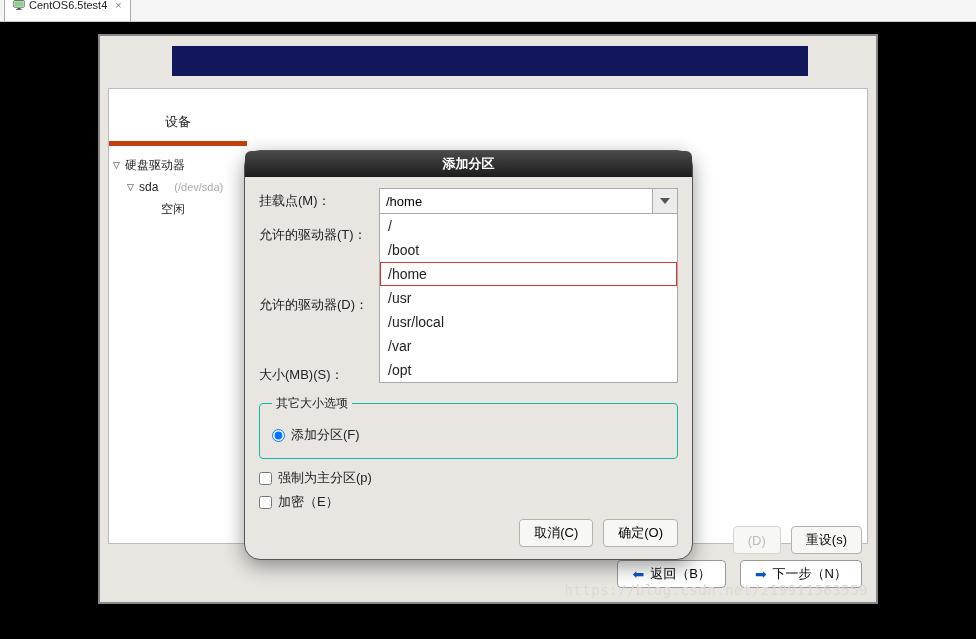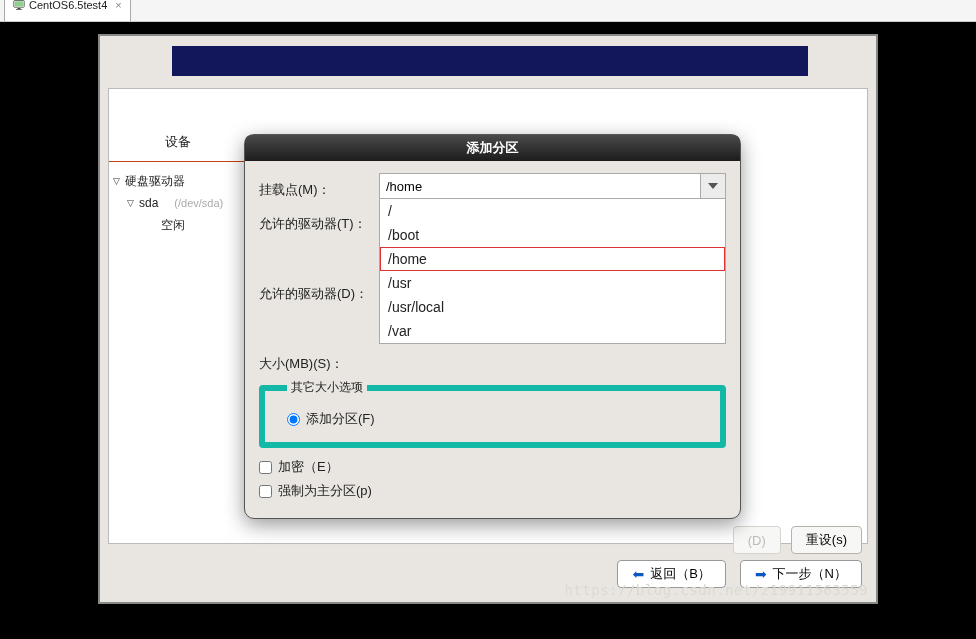--- a/index.html
+++ b/index.html
@@ -11,49 +11,49 @@
   .tab .vm-icon { width:12px; height:12px; display:inline-block; }
   .tab .vm-icon svg { width:12px; height:12px; }
   .tab .x { color:#888; margin-left:4px; font-size:11px; cursor:pointer; }
   
   .vm-frame { position:absolute; left:0; top:22px; right:0; bottom:0; background:#000; }
   .guest { position:absolute; left:98px; top:12px; width:780px; height:570px; background:#e9e6e1; border:2px solid #888; }
   .guest-banner { position:absolute; left:72px; top:10px; width:636px; height:30px; background:#12165a; }
   .guest-panel { position:absolute; left:8px; top:52px; right:8px; bottom:58px; background:#fff; border:1px solid #bbb; }
   
   .dev-col { position:absolute; left:0; top:0; width:138px; bottom:0; }
-  .dev-header { text-align:center; padding:24px 4px 10px; border-bottom:1px solid #c2410c; font-size:13px;margin-top:20px; }
+  .dev-header { text-align:center; padding:24px 4px 10px; border-bottom:5px solid #c2410c; font-size:13px; }
   .tree { padding:8px 4px; font-size:12px; line-height:22px; }
   .tree .row { display:flex; align-items:center; }
   .tree .tog { width:12px; font-size:9px; color:#333; }
   .tree .indent1 { padding-left:14px; }
   .tree .indent2 { padding-left:48px; }
   .tree .devpath { color:#aaa; font-size:11px; margin-left:16px; }
   
   .guest-actions { position:absolute; right:14px; bottom:8px; display:flex; gap:10px; }
   .btn { background:#f7f7f5; border:1px solid #b5b2aa; border-radius:4px; padding:4px 14px; font-size:13px; cursor:pointer; }
   .btn.dis { color:#bbb; border-color:#d6d4ce; }
   
   .wizard-nav { position:absolute; right:14px; bottom:14px; display:flex; gap:14px; }
   .navbtn { background:#fff; border:1px solid #999; border-radius:4px; padding:4px 14px; font-size:13px; display:flex; align-items:center; gap:6px; cursor:pointer; }
   .arrow { color:#0b57c2; font-size:14px; }
   
-  .dialog { position:absolute; left:244px; top:112px; width:497px; background:#e9e6e1; border:1px solid #555; border-radius:10px; box-shadow:0 6px 20px rgba(0,0,0,.4); }
+  .dialog { position:absolute; left:244px; top:128px; width:449px; background:#e9e6e1; border:1px solid #555; border-radius:16px; box-shadow:0 6px 20px rgba(0,0,0,.4); }
   .dlg-title { height:26px; background:linear-gradient(#4a4a4a,#1c1c1c); color:#fff; border-radius:6px 6px 0 0; display:flex; align-items:center; justify-content:center; font-size:13px; font-weight:600; }
   .dlg-body { padding:10px 14px 12px; font-size:13px; }
-  .form-row { display:flex; align-items:flex-end; margin-bottom:6px; min-height:28px; }
+  .form-row { display:flex; align-items:center; margin-bottom:6px; min-height:28px; }
   .form-label { width:120px; }
   .form-field { position:relative; flex:1; }
   .combo { display:flex; height:26px; }
   .combo input { flex:1; border:1px solid #aaa; border-right:none; padding:2px 6px; font-size:13px; background:#fff; }
   .combo .chev { width:26px; border:1px solid #aaa; background:#ececec; display:flex; align-items:center; justify-content:center; cursor:pointer; font-size:12px;}
   .dropdown { position:absolute; left:0; top:26px; right:0; background:#fff; border:1px solid #aaa; border-top:none; z-index:5; }
   .dropdown .opt { padding:4px 8px; font-size:14px; cursor:pointer; }
   .dropdown .opt.hl { outline:1px solid #d33; outline-offset:-1px; background:#fff; }
-  fieldset.other { border:6px solid #14b8a6; border-radius:4px; padding:8px 22px; margin:4px 0 10px; }
+  fieldset.other { border:1px solid #14b8a6; border-radius:4px; padding:8px 12px; margin:4px 0 10px; }
   fieldset.other legend { padding:0 4px; font-size:12px; }
   .radio-row, .chk-row { display:flex; align-items:center; gap:6px; margin:6px 0; font-size:13px; }
   .radio-row input, .chk-row input { margin:0; }
   .spin { width:210px; height:22px; display:flex; margin-left:auto; }
   .spin input { flex:1; border:1px solid #ccc; background:#f4f4f4; color:#bbb; padding:0 6px; font-size:13px; }
   .spin .updn { width:16px; display:flex; flex-direction:column; }
   .spin .updn span { flex:1; font-size:8px; border:1px solid #ccc; border-left:none; background:#f4f4f4; color:#bbb; display:flex; align-items:center; justify-content:center; }
   .dlg-actions { display:flex; gap:10px; justify-content:flex-end; margin-top:8px; }
   .allowed-gap { height:36px; }
   .watermark { position:absolute; right:8px; bottom:4px; color:#dcd8d2; font-size:14px; letter-spacing:.5px; font-family:monospace; pointer-events:none; }
@@ -136,20 +136,21 @@
                   </svg>
               </div>
             </div>
             <div class="dropdown">
               <div class="opt">/</div>
               <div class="opt">/boot</div>
               <div class="opt hl">/home</div>
               <div class="opt">/usr</div>
               <div class="opt">/usr/local</div>
               <div class="opt">/var</div>
+              <div class="opt">/opt</div>
             </div>
           </div>
         </div>
 
         <div class="form-row">
           <div class="form-label">允许的驱动器(T)：</div>
         </div>
 
         <div class="allowed-gap"></div>
         <div class="form-row">
@@ -164,23 +165,27 @@
         <fieldset class="other">
           <legend>其它大小选项</legend>
           <label class="radio-row">
             <input type="radio" name="sz" checked="" style="">
             <span>添加分区(F)</span>
           </label>
         </fieldset>
 
         <label class="chk-row">
           <input type="checkbox" style="">
-          <span>加密（E）</span>
+          <span>强制为主分区(p)</span>
         </label>
         <label class="chk-row">
           <input type="checkbox" style="">
-          <span>强制为主分区(p)</span>
+          <span>加密（E）</span>
         </label>
 
+        <div class="dlg-actions">
+          <button class="btn">取消(C)</button>
+          <button class="btn">确定(O)</button>
+        </div>
       </div>
     </div>
   </div>
 </div>
 
 </body></html>

